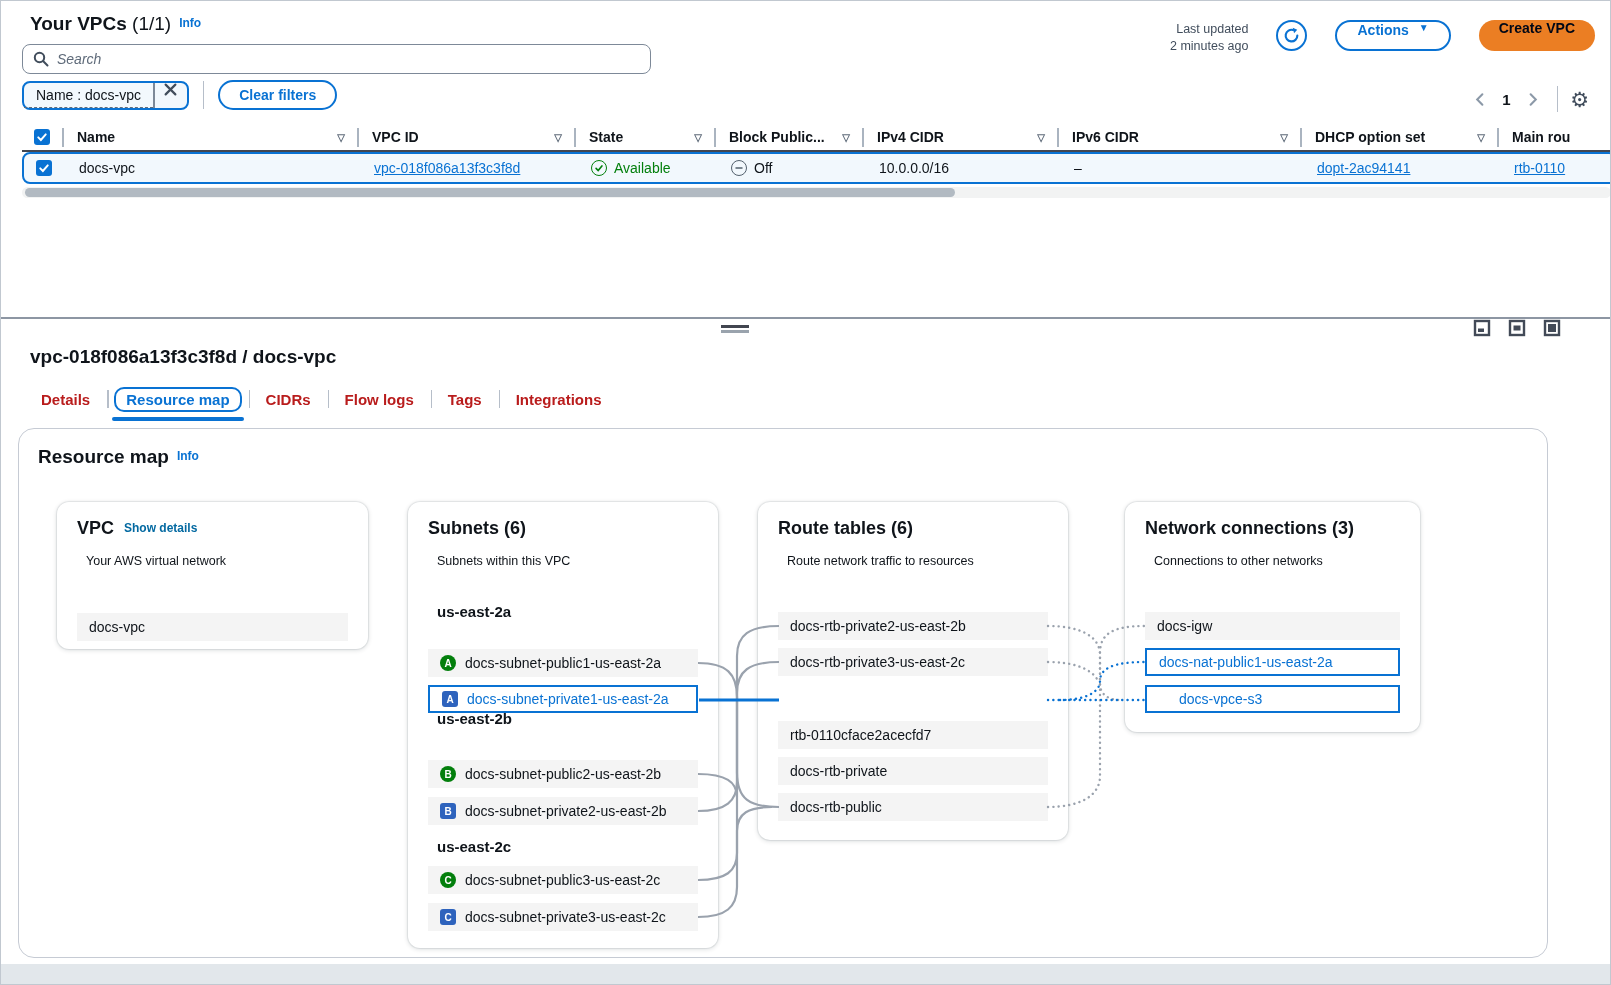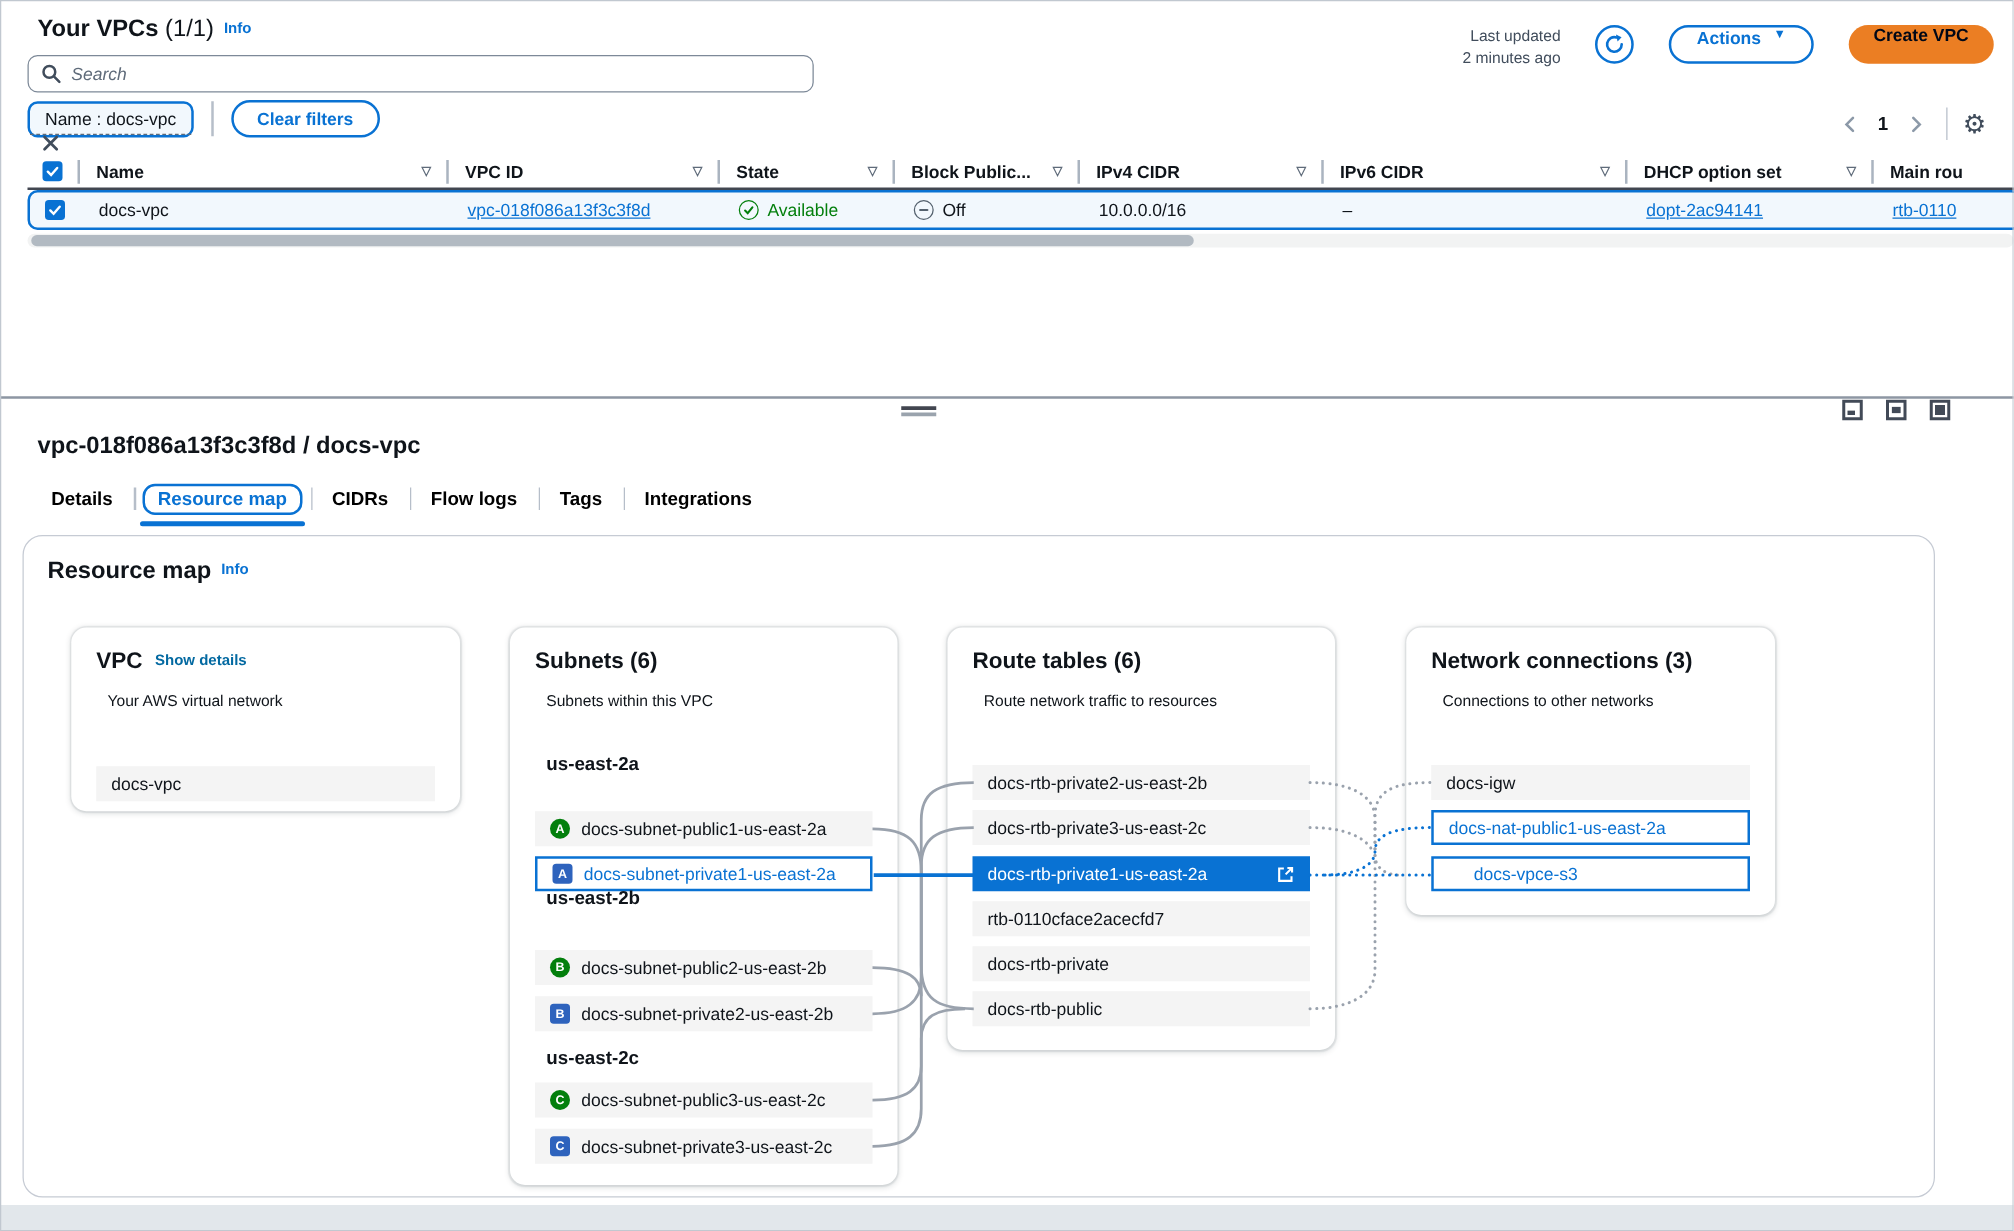--- a/index.html
+++ b/index.html
@@ -23,21 +23,21 @@
   .refresh-btn { width:31px; height:31px; border-radius:50%; border:2px solid #0972d3; background:#fff; display:flex; align-items:center; justify-content:center; cursor:pointer; }
   .btn { height:31px; border-radius:16px; display:flex; align-items:flex-start; font-size:14px; font-weight:bold; cursor:pointer; }
   .btn-secondary { border:2px solid #0972d3; color:#0972d3; background:#fff; padding:0 20px; gap:10px; }
   .btn-primary { background:#eb7e23; color:#000716; padding:0 20px; border:none; }
   .caret { font-size:10px; }
 
   .search-box { position:absolute; left:22px; top:44px; width:629px; height:30px; border:1.6px solid #7d8998; border-radius:8px; display:flex; align-items:center; padding-left:10px; gap:8px; background:#fff; cursor:text; }
   .search-placeholder { font-size:14px; font-style:italic; color:#5f6b7a; }
 
   .filter-row { position:absolute; left:22px; top:80px; height:30px; display:flex; align-items:center; gap:14px; }
-  .token { display:flex; align-items:flex-start; height:29px; border:2px solid #0972d3; border-radius:8px; background:#f2f8fd;flex-direction:column; }
+  .token { display:flex; align-items:flex-start; height:29px; border:2px solid #0972d3; border-radius:8px; background:#f2f8fd; }
   .token-label { padding:0 12px; font-size:14px; color:#0f141a; border-bottom:1.5px dashed #5f6b7a; margin:0 0 0 0; line-height:24px; cursor:pointer; }
   .token-divider { width:1.6px; align-self:stretch; background:#7d8998; }
   .token-x { width:32px; display:flex; align-items:center; justify-content:center; cursor:pointer; }
   .vsep { width:1.6px; height:28px; background:#b6bec9; }
   .clear-btn { height:30px; border:2px solid #0972d3; border-radius:16px; background:#fff; color:#0972d3; font-size:14px; font-weight:bold; padding:0 19px; cursor:pointer; }
 
   .pagination { position:absolute; right:22px; top:86px; display:flex; align-items:center; }
   .pg-chev { width:24px; height:24px; display:flex; align-items:center; justify-content:center; cursor:pointer; }
   .pg-num { font-size:15px; font-weight:bold; color:#0f141a; margin:0 10px; cursor:pointer; }
   .pg-sep { width:1.6px; height:26px; background:#b6bec9; margin:0 12px; }
@@ -65,21 +65,21 @@
   .split-line { position:absolute; left:0; top:317px; width:100%; height:2px; background:#8d96a3; }
   .split-handle { position:absolute; left:721px; top:325px; width:28px; cursor:row-resize; }
   .split-handle .bar1 { height:2.6px; background:#424650; margin-bottom:2.6px; }
   .split-handle .bar2 { height:2.6px; background:#9aa3ad; }
   .panel-controls { position:absolute; right:50px; top:319px; display:flex; gap:17px; }
   .panel-controls svg { cursor:pointer; }
 
   
   .detail-title { position:absolute; left:30px; top:346px; font-size:19px; font-weight:bold; }
   .tabs { position:absolute; left:24px; top:384px; display:flex; align-items:center; height:30px; }
-  .tab { position:relative; font-size:15px; font-weight:bold; color:#000000; padding:0 17px; height:30px; display:flex; align-items:center; cursor:pointer; }
+  .tab { position:relative; font-size:15px; font-weight:bold; color:#b91c1c; padding:0 17px; height:30px; display:flex; align-items:center; cursor:pointer; }
   .tab + .tab::before { content:""; position:absolute; left:0; top:6px; height:18px; width:1.6px; background:#b6bec9; }
   .tab.active { color:#0972d3; }
   .tab.active .tab-pill { border:2px solid #0972d3; border-radius:10px; padding:2px 10px; margin:0 -10px; }
   .tab.active::after { content:""; position:absolute; left:5px; right:5px; bottom:-7px; height:4px; background:#0972d3; border-radius:2px; }
 
   .rm-card { position:absolute; left:18px; top:428px; width:1530px; height:530px; background:#fff; border:1px solid #c6cbd4; border-radius:16px; }
   .rm-header { position:absolute; left:38px; top:446px; font-size:19px; font-weight:bold; }
 
   .card { position:absolute; background:#fff; border-radius:12px; box-shadow:0 0 1px 1px rgba(0,28,36,.08), 0 1px 5px rgba(0,28,36,.16); }
   .card-title { position:absolute; left:20px; top:16px; font-size:18px; font-weight:bold; white-space:nowrap; }
@@ -340,30 +340,20 @@
 
   <div class="card" style="left:758px; top:502px; width:310px; height:338px;">
     <div class="card-title">Route tables (6)</div>
     <div class="card-sub">Route network traffic to resources</div>
     <div class="row" style="top:110px;">
         <span>docs-rtb-private2-us-east-2b</span>
       </div>
     <div class="row" style="top:146px;">
         <span>docs-rtb-private3-us-east-2c</span>
       </div>
-    <div class="row sel-rtb" style="top:183px;">
-        <span>docs-rtb-private1-us-east-2a</span>
-      <span class="ext">
-          <svg width="15" height="15" viewBox="0 0 16 16">
-            <path d="M6.5 3 H2.5 V13.5 H13 V9.5" fill="none" stroke="#fff" stroke-width="1.8"></path>
-            <path d="M9.5 2.5 H13.5 V6.5" fill="none" stroke="#fff" stroke-width="1.8"></path>
-            <path d="M13.2 2.8 L8 8" fill="none" stroke="#fff" stroke-width="1.8"></path>
-          </svg>
-        </span>
-    </div>
     <div class="row" style="top:219px;">
         <span>rtb-0110cface2acecfd7</span>
       </div>
     <div class="row" style="top:255px;">
         <span>docs-rtb-private</span>
       </div>
     <div class="row" style="top:291px;">
         <span>docs-rtb-public</span>
       </div>
   </div>

